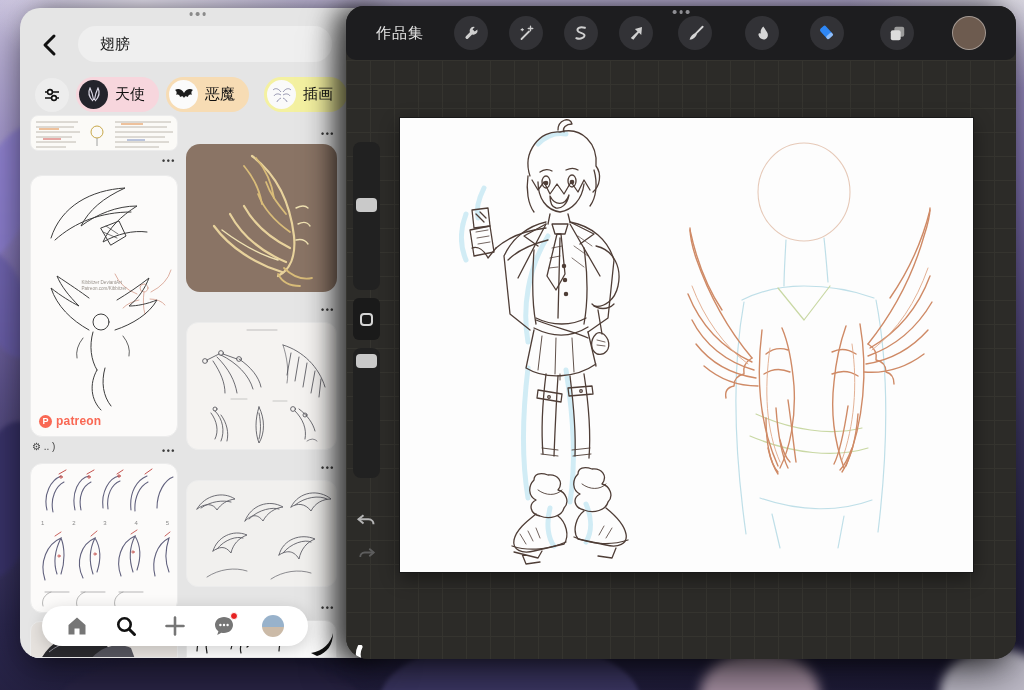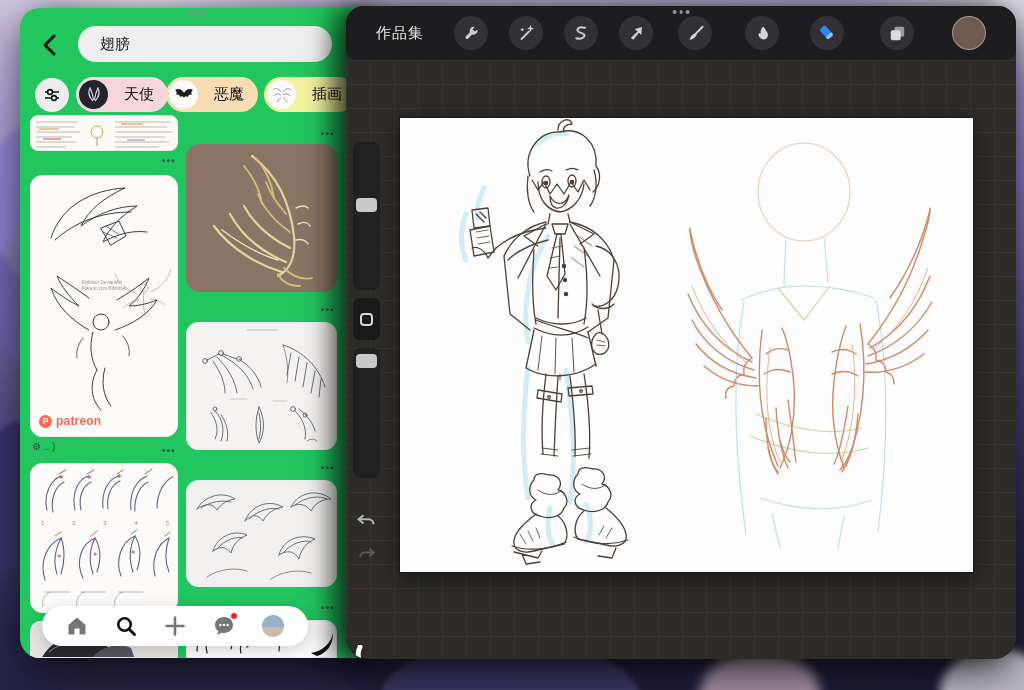--- a/index.html
+++ b/index.html
@@ -22,29 +22,29 @@
   .b6 { left:940px; top:648px; width:110px; height:90px; background:#e9e6ef; opacity:.8; filter:blur(5px); }
   .b7 { left:60px; top:655px; width:300px; height:90px; background:#2a2546; opacity:.9; }
 
   
   .win { position:absolute; overflow:hidden; }
   .handle { position:absolute; left:50%; transform:translateX(-50%); top:4px; display:flex; gap:3px; z-index:60; }
   .handle i { width:3.6px; height:3.6px; border-radius:50%; }
   .more { font-size:9px; font-weight:700; letter-spacing:1.5px; color:#3a3a3a; text-align:right; line-height:12px; cursor:pointer; }
 
   
-  .pin-win { left:20px; top:8px; width:355px; height:650px; background:#22c55e; border-radius:20px;
+  .pin-win { left:20px; top:8px; width:355px; height:650px; background:#e5e5e5; border-radius:20px;
              box-shadow:0 14px 44px rgba(0,0,0,.5), 10px 0 22px rgba(0,0,0,.35); }
   .pin-win .handle i { background:#8a8a8a; }
   .back { position:absolute; left:18px; top:24px; width:26px; height:26px; cursor:pointer; }
   .searchf { position:absolute; left:58px; top:18px; width:254px; height:36px; background:#efefef; border-radius:18px;
              display:flex; align-items:center; padding-left:22px; font-size:15px; color:#151515; }
   .filterbtn { position:absolute; left:15px; top:70px; width:34px; height:34px; border-radius:50%; background:#ededed;
                display:flex; align-items:center; justify-content:center; cursor:pointer; }
-  .chip { position:absolute; top:69px; height:35px; border-radius:18px; display:flex; align-items:center; gap:16px;
+  .chip { position:absolute; top:69px; height:35px; border-radius:18px; display:flex; align-items:center; gap:7px;
           padding:0 14px 0 3px; font-size:15px; color:#111; cursor:pointer; white-space:nowrap; }
   .chip .av { width:29px; height:29px; border-radius:50%; overflow:hidden; flex:0 0 auto;
               display:flex; align-items:center; justify-content:center; }
   .c1 { left:56px;  background:#f7d6dd; } .c1 .av { background:#24242c; }
   .c2 { left:146px; background:#f7dcb4; } .c2 .av { background:#fbfbfb; }
   .c3 { left:244px; background:#f4f1a1; } .c3 .av { background:#fafafa; }
 
   .col { position:absolute; }
   .colL { left:10px; width:148px; }
   .colR { left:166px; width:151px; }

